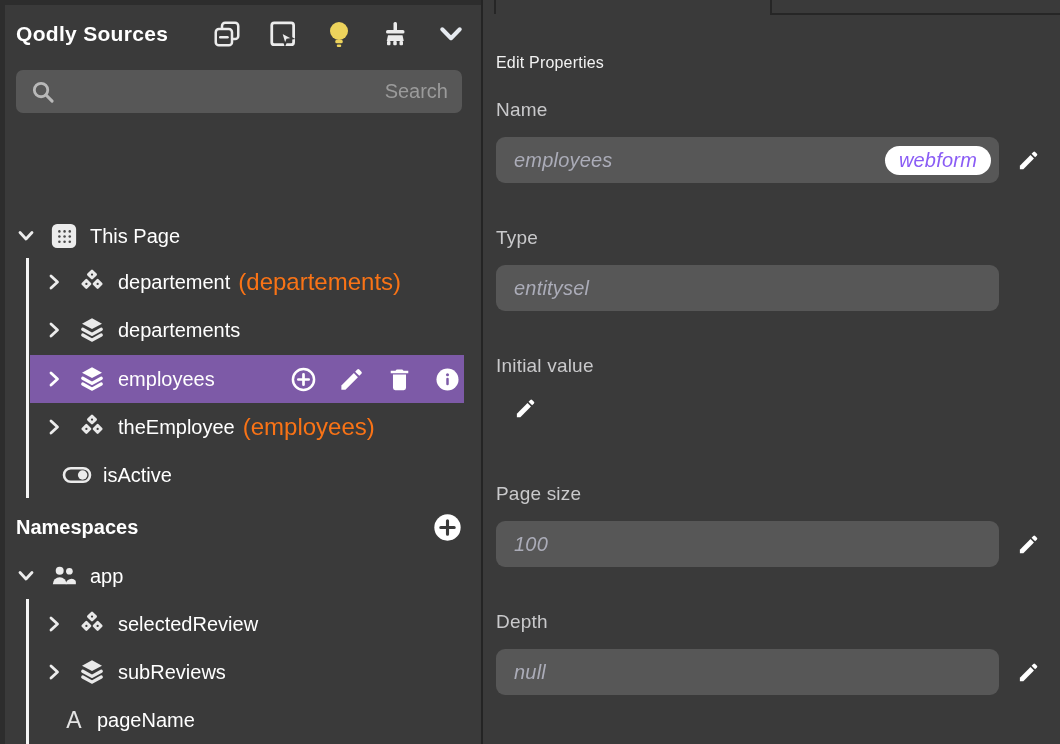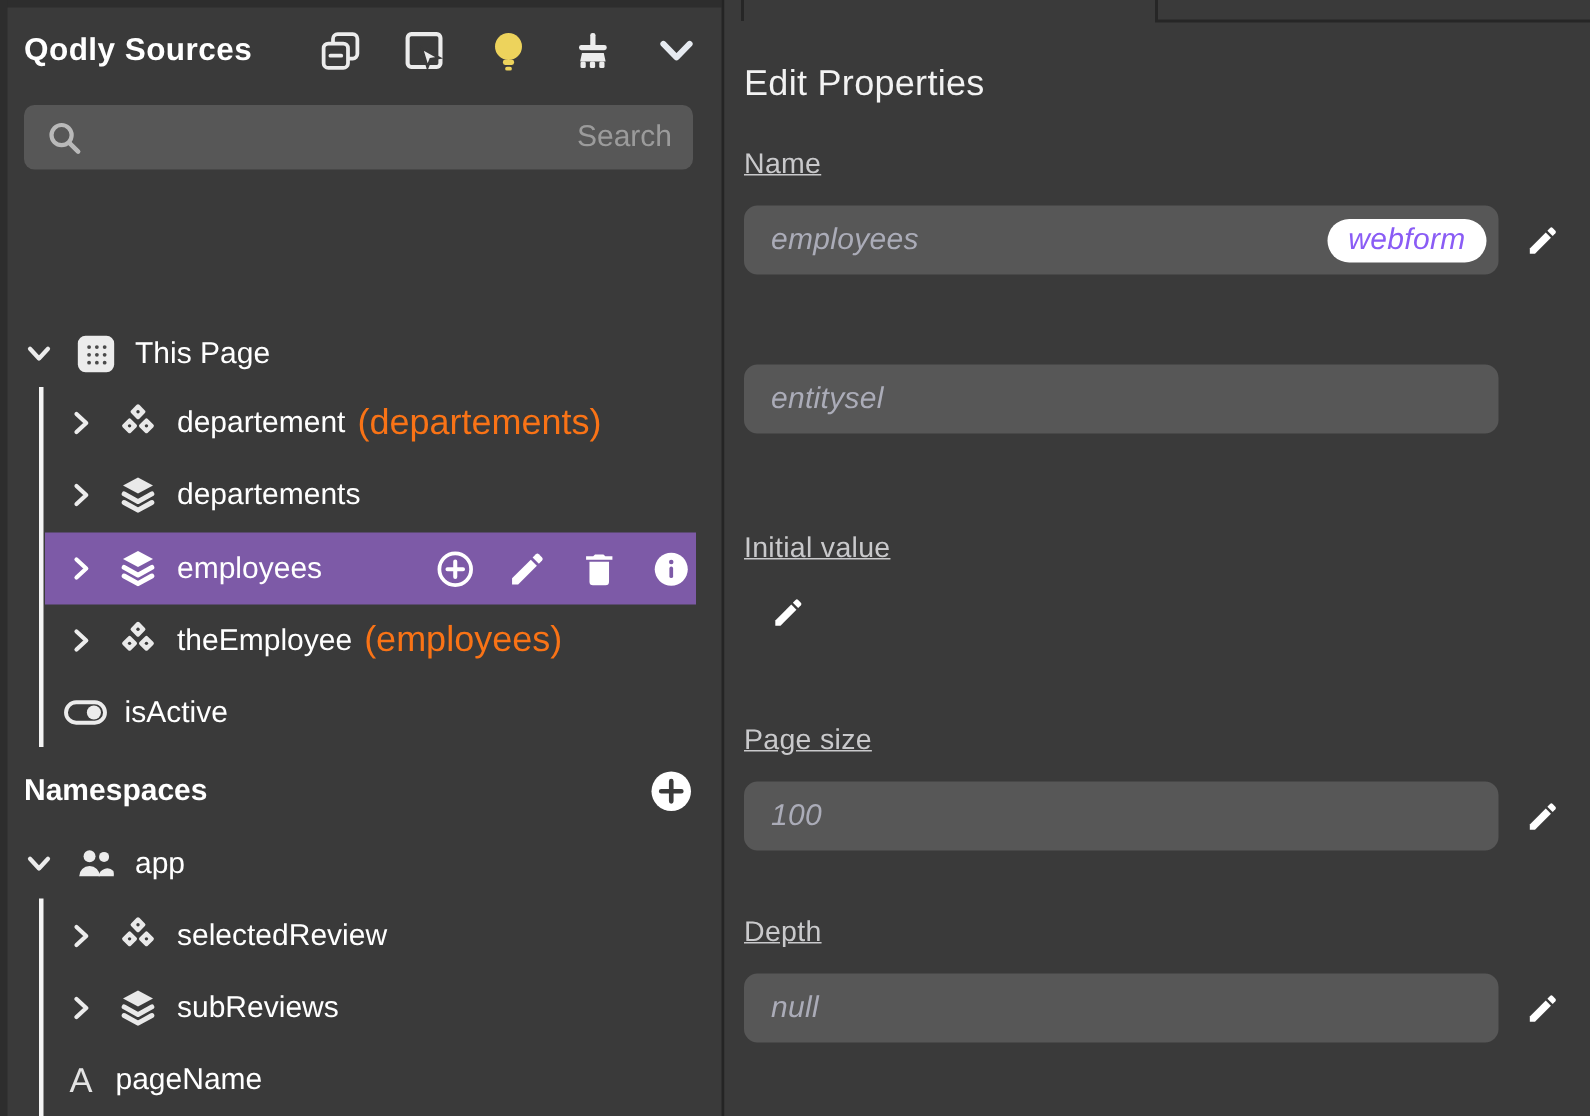--- a/index.html
+++ b/index.html
@@ -37,21 +37,21 @@
   .gl-1 { top:258px; height:240px; }
   .gl-2 { top:599px; height:145px; }
 
   .row { position:absolute; left:0; right:18px; height:48px; display:flex; align-items:center; cursor:pointer; }
   .row .chev { width:20px; height:20px; display:flex; align-items:center; justify-content:center; flex:0 0 auto; }
   .row .t-icon { margin-left:13px; width:30px; height:28px; display:flex; align-items:center; justify-content:center; flex:0 0 auto; }
   .row .lbl { color:#ffffff; font-size:20px; margin-left:11px; white-space:nowrap; }
   .row .suffix { color:#f97316; font-size:24px; margin-left:8px; white-space:nowrap; }
   .pad-root { padding-left:16px; }
   .pad-1 { padding-left:44px; }
-  .pad-noexp { padding-left:42px; }
+  .pad-noexp { padding-left:62px; }
 
   .row.selected { left:30px; right:17px; background:#7d5aa7; padding-left:14px; }
   .row.selected .lbl { color:#ffffff; }
   .row-actions { margin-left:auto; display:flex; align-items:center; gap:18px; padding-right:2px; }
   .act-btn { width:30px; height:30px; display:flex; align-items:center; justify-content:center; cursor:pointer; }
   .act-btn svg { width:27px; height:27px; }
 
   .ns-header { position:absolute; left:16px; right:18px; top:505px; height:44px;
                display:flex; align-items:center; }
   .ns-title { color:#ffffff; font-size:20px; font-weight:700; }
@@ -61,24 +61,24 @@
 
   
   .divider { position:absolute; left:481px; top:0; width:2px; height:744px; background:#242424; }
 
   
   .right-panel { position:absolute; left:483px; top:0; width:577px; height:744px; background:#3a3a3a; }
   .tab-v1 { position:absolute; left:11px; top:0; width:2px; height:14px; background:#262626; }
   .tab-v2 { position:absolute; left:287px; top:0; width:2px; height:14px; background:#262626; }
   .tab-h  { position:absolute; left:287px; top:13px; right:0; height:2px; background:#262626; }
 
-  .rp-title { position:absolute; left:13px; top:42px; color:#f2f2f2; font-size:24px; font-weight:500; letter-spacing:.2px; }
+  .rp-title { position:absolute; left:13px; top:54px; color:#f2f2f2; font-size:16px; font-weight:500; letter-spacing:.2px; }
 
   .field { position:absolute; left:13px; right:0; }
-  .f-label { color:#c9c9cb; font-size:19px; letter-spacing:.2px;text-decoration:underline; }
+  .f-label { color:#c9c9cb; font-size:19px; letter-spacing:.2px; }
   .f-row { margin-top:16px; display:flex; align-items:center; }
   .f-input { width:503px; height:46px; background:#575757; border-radius:9px;
              display:flex; align-items:center; padding:0 8px 0 18px; cursor:text; }
   .f-value { color:#abacb8; font-size:20px; font-style:italic; letter-spacing:.2px; }
   .f-badge { margin-left:auto; background:#ffffff; color:#8a5cf5; font-size:20px; font-style:italic;
              font-weight:500; padding:3px 14px; border-radius:16px; letter-spacing:.2px; }
   .f-edit { margin-left:14px; width:30px; height:30px; display:flex; align-items:center; justify-content:center; cursor:pointer; }
   .f-edit svg { width:23px; height:23px; }
 </style>
 </head>
@@ -377,20 +377,21 @@
         <span class="f-edit">
           <svg viewBox="0 0 24 24" fill="#ffffff">
             <path d="M3 17.4 V21 h3.6 L17.7 9.9 14.1 6.3 Z"></path>
             <path d="M20.8 6.8 a1.3 1.3 0 0 0 0-1.8 L18.9 3.1 a1.3 1.3 0 0 0-1.8 0 L15.2 5 18.9 8.7 Z"></path>
           </svg>
         </span>
       </div>
     </div>
 
     <div class="field" style="top:227px">
+      <div class="f-label">Type</div>
       <div class="f-row">
         <div class="f-input">
           <span class="f-value">entitysel</span>
         </div>
       </div>
     </div>
 
     <div class="field" style="top:355px">
       <div class="f-label">Initial value</div>
       <div class="f-row">

